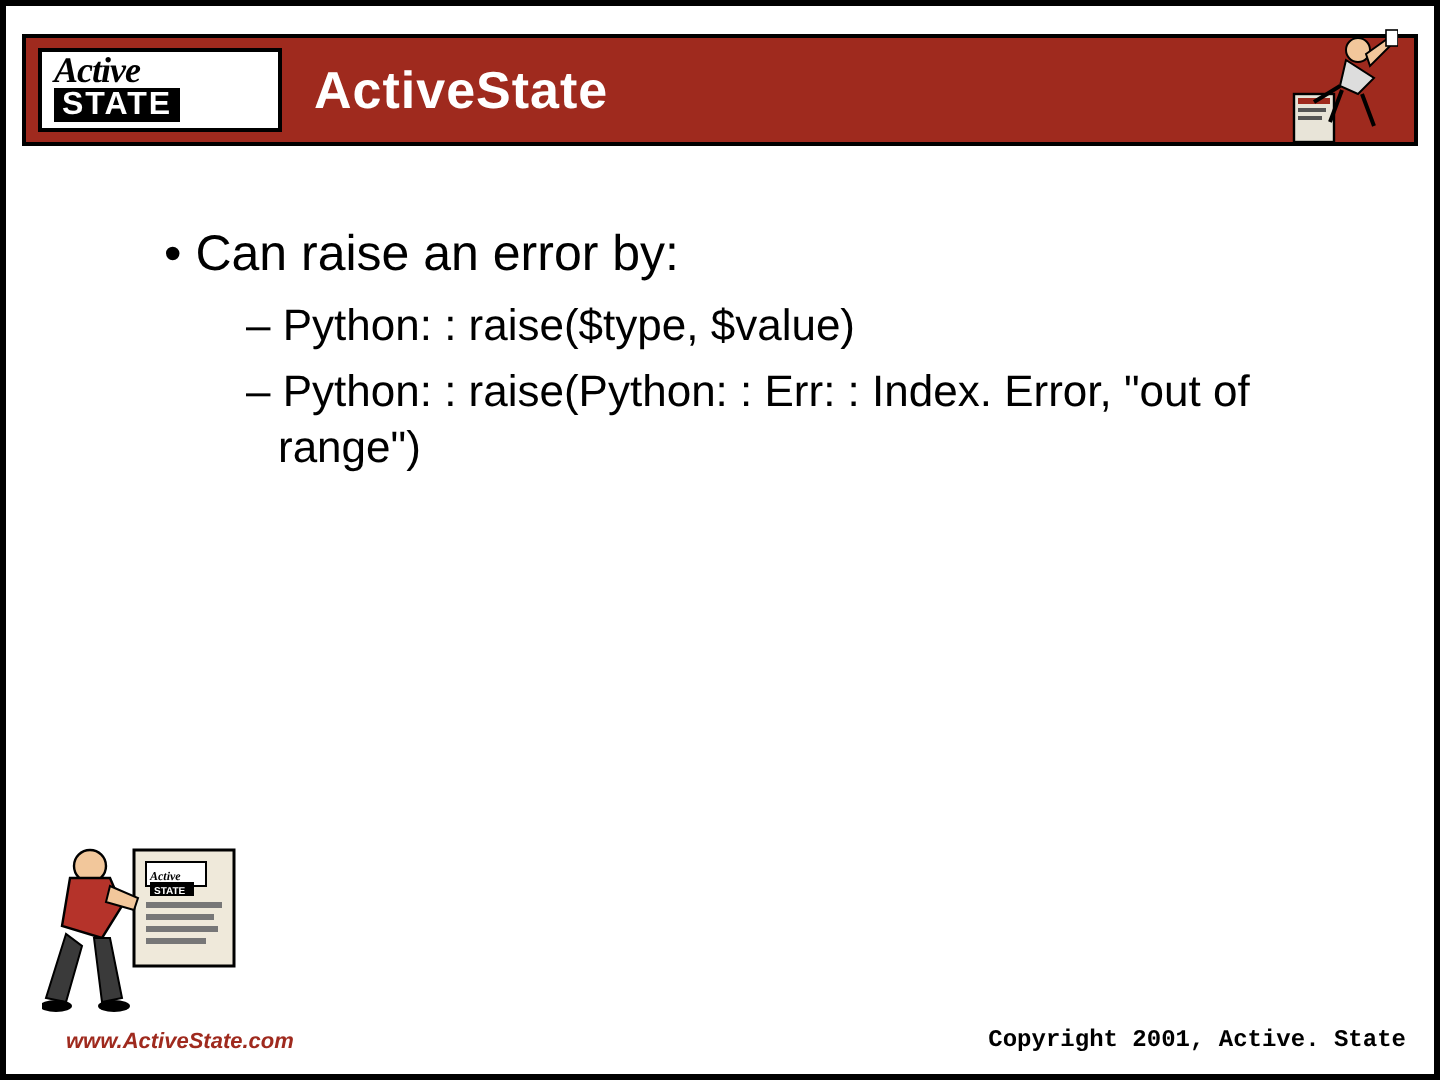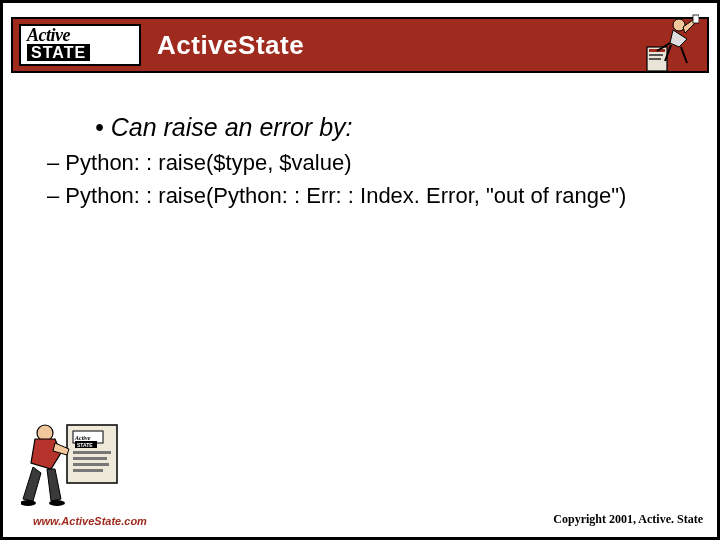--- a/index.html
+++ b/index.html
@@ -73,31 +73,31 @@
     position: absolute;
     top: 96px;
     left: 60px;
     right: 40px;
   }
   .bullet-1 {
     font-size: 25px;
     font-family: Verdana, Arial, sans-serif;
     color: #000;
     margin-top: 14px;
-    margin-left: 52px;
+    margin-left: 39px;
     text-indent: -20px;
     line-height: 1.18;
-    font-style: italic;
   }
   .bullet-1::before { content: "• "; }
   .bullet-2 {
     font-size: 22px;
     font-family: Arial, sans-serif;
     color: #000;
     margin-top: 6px;
+    margin-left: 76px;
     text-indent: -16px;
     line-height: 1.25;
   }
   .bullet-2::before { content: "– "; }
   .mascot-bottom {
     position: absolute;
     left: 18px;
     bottom: 30px;
     width: 100px;
     height: 90px;
@@ -110,21 +110,21 @@
     font-family: Arial, sans-serif;
     font-style: italic;
     font-weight: bold;
     color: #9f2a1e;
   }
   .footer-copy {
     position: absolute;
     right: 14px;
     bottom: 10px;
     font-size: 12px;
-    font-family: Liberation Serif, serif;
+    font-family: Liberation Mono, monospace;
     font-weight: 900;
     color: #000;
   }
 </style>
 </head>
 <body>
 
 <div class="header-bar">
   <div class="logo-box">
     <div class="logo-active">Active</div>

